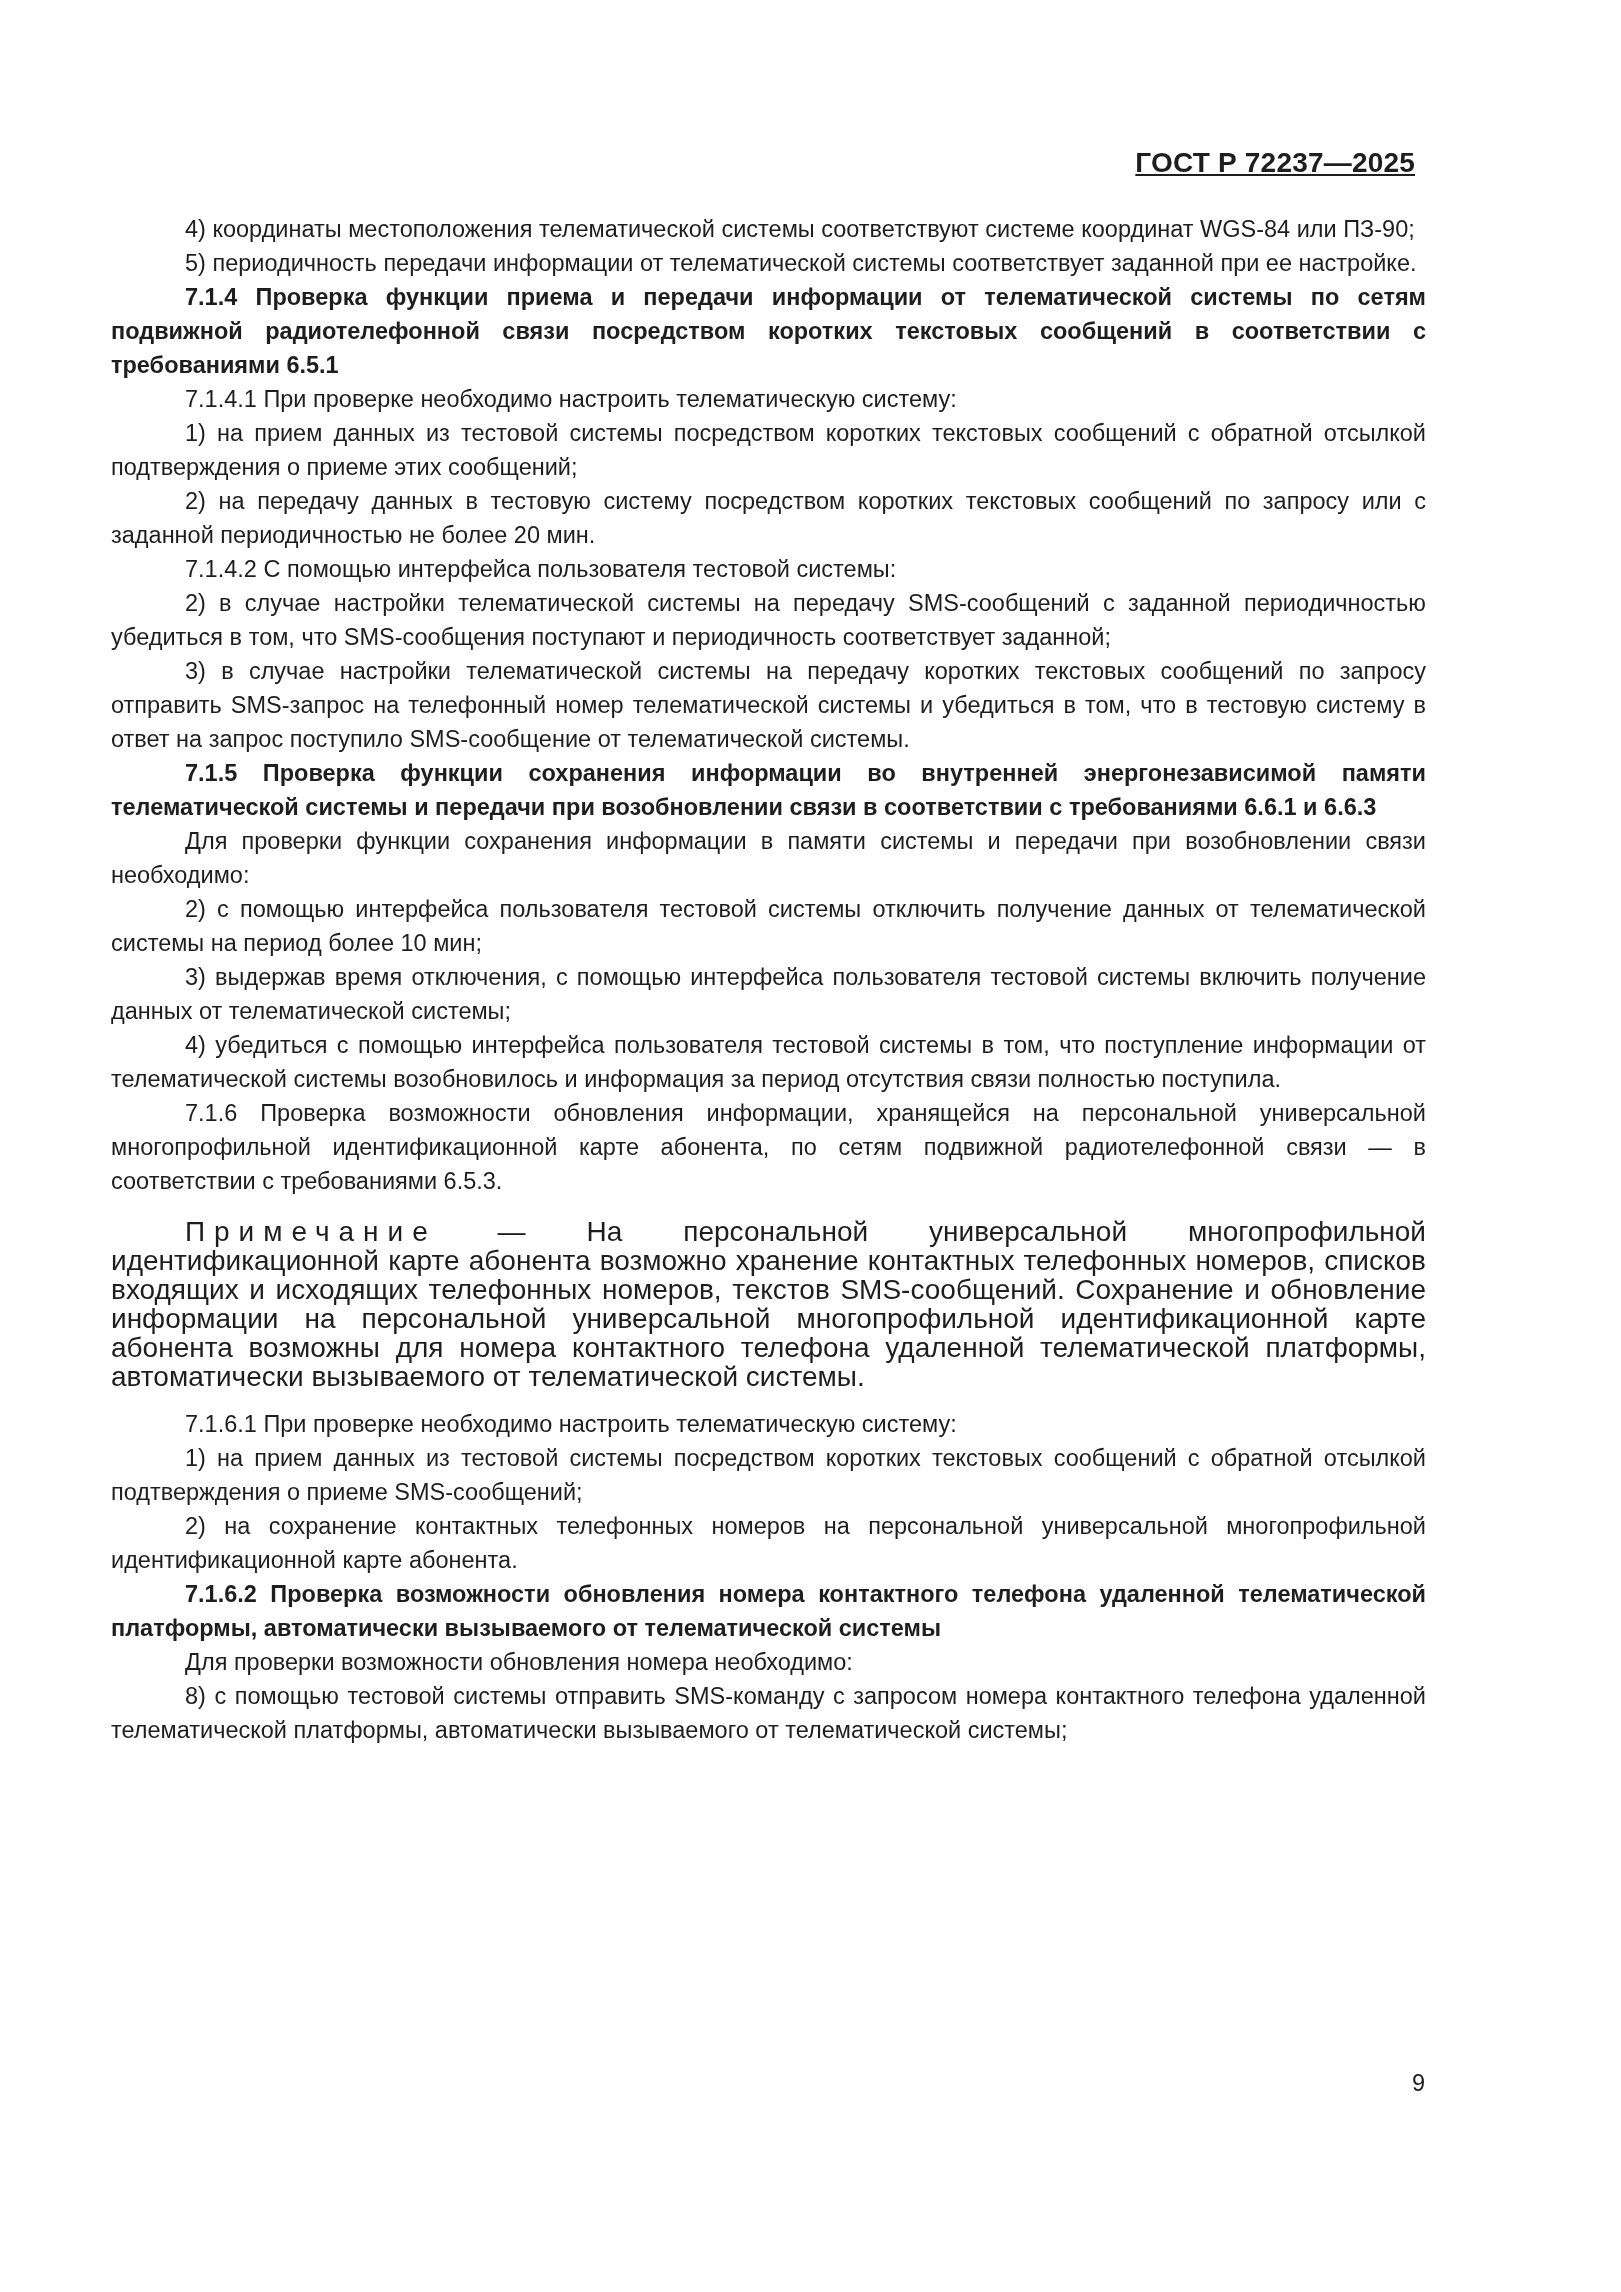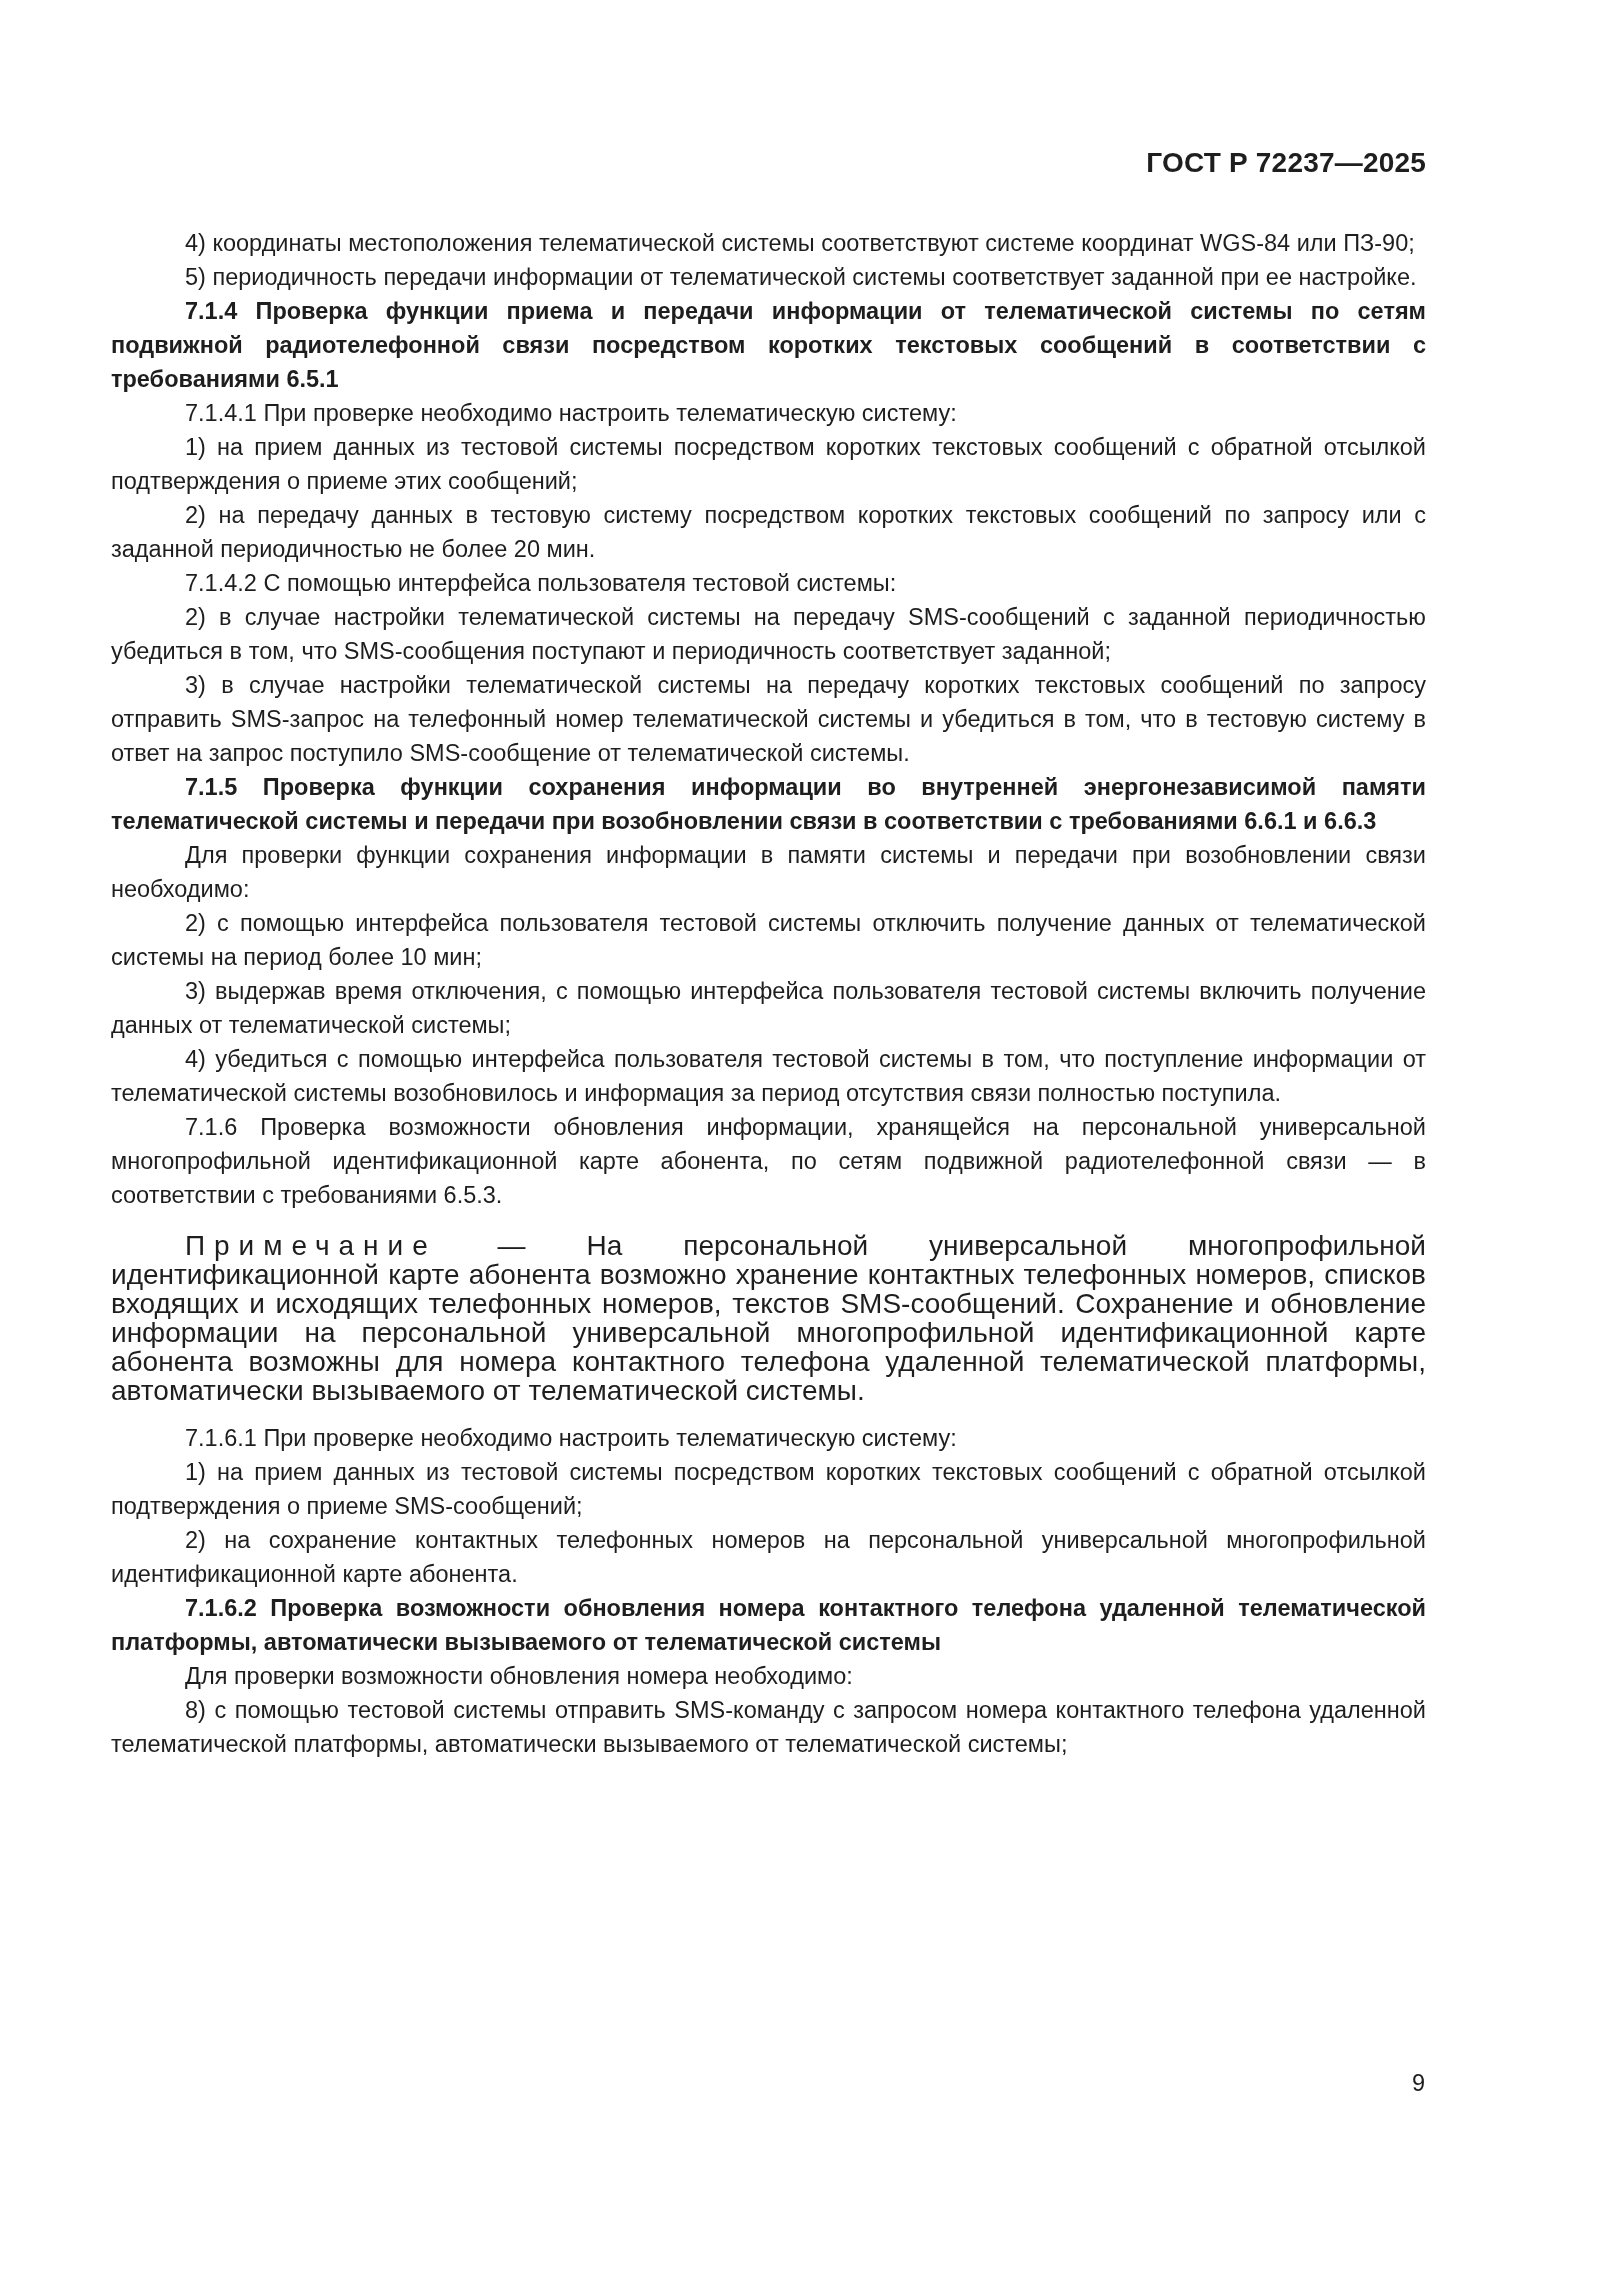--- a/index.html
+++ b/index.html
@@ -11,31 +11,32 @@
     height: 2293px;
     background: #ffffff;
     font-family: "Liberation Sans", "DejaVu Sans", sans-serif;
     color: #1e1e1e;
     overflow: hidden;
   }
 
   .doc-header {
     position: absolute;
     top: 147px;
-    right: 195px;
+    right: 206px;
     font-size: 28px;
     font-weight: bold;
     letter-spacing: 0.2px;
     white-space: nowrap;
+    text-decoration: underline;
   }
 
   .body-text {
     position: absolute;
     left: 111px;
-    top: 226px;
+    top: 212px;
     width: 1315px;
   }
 
   .body-text p {
     margin: 0;
     font-size: 23.5px;
     line-height: 34px;
     text-align: justify;
     text-indent: 74px;
   }

